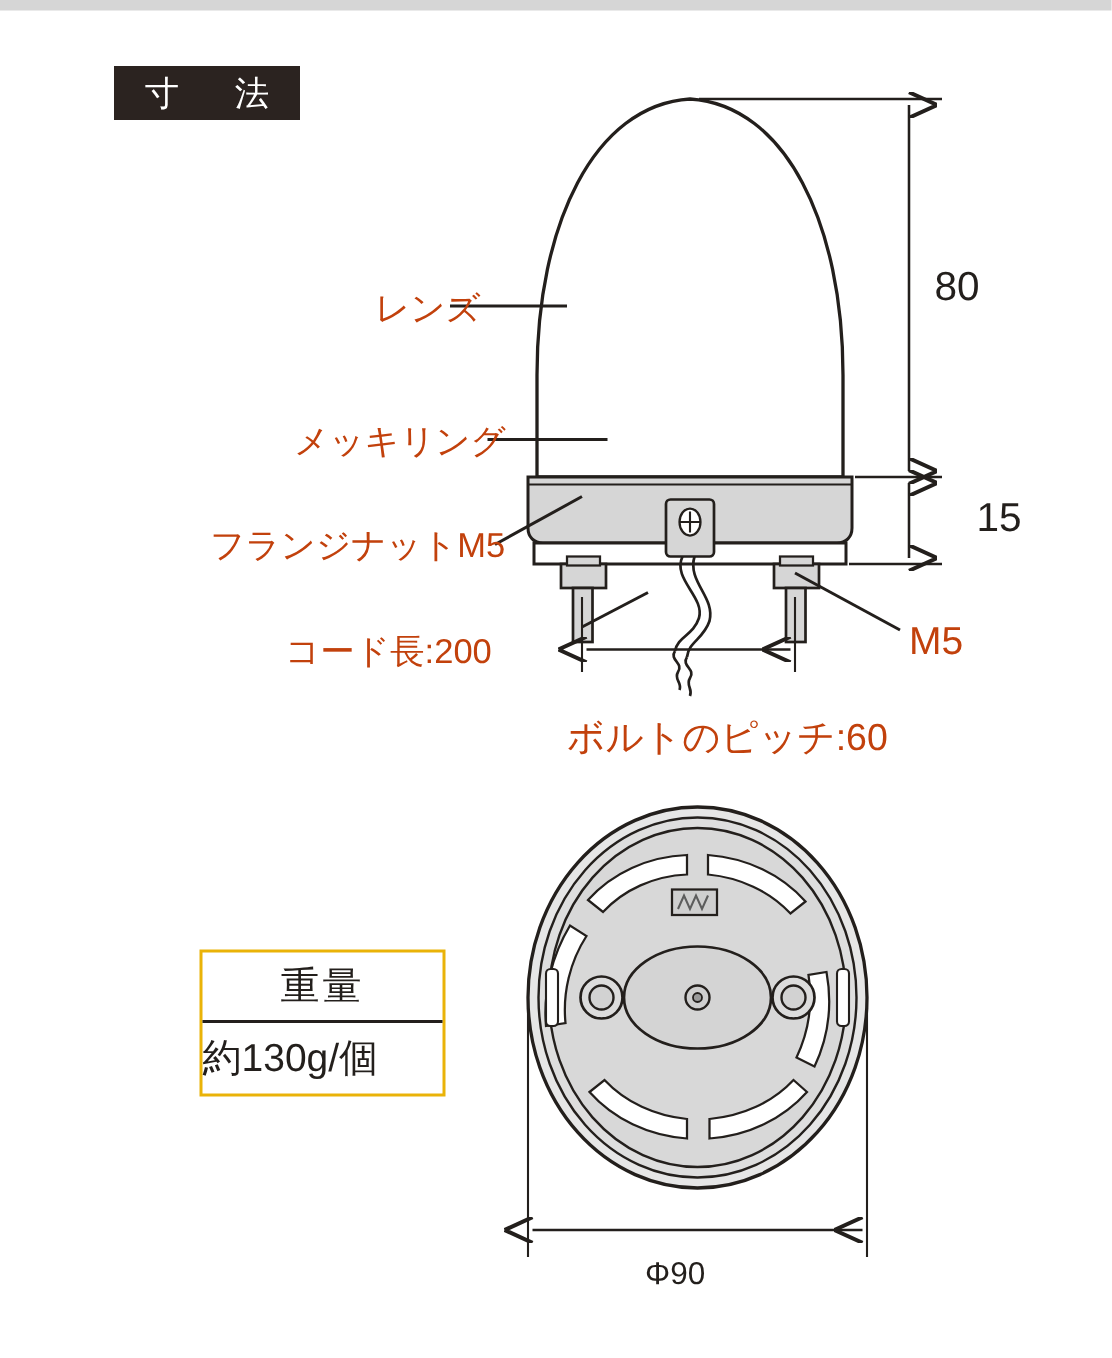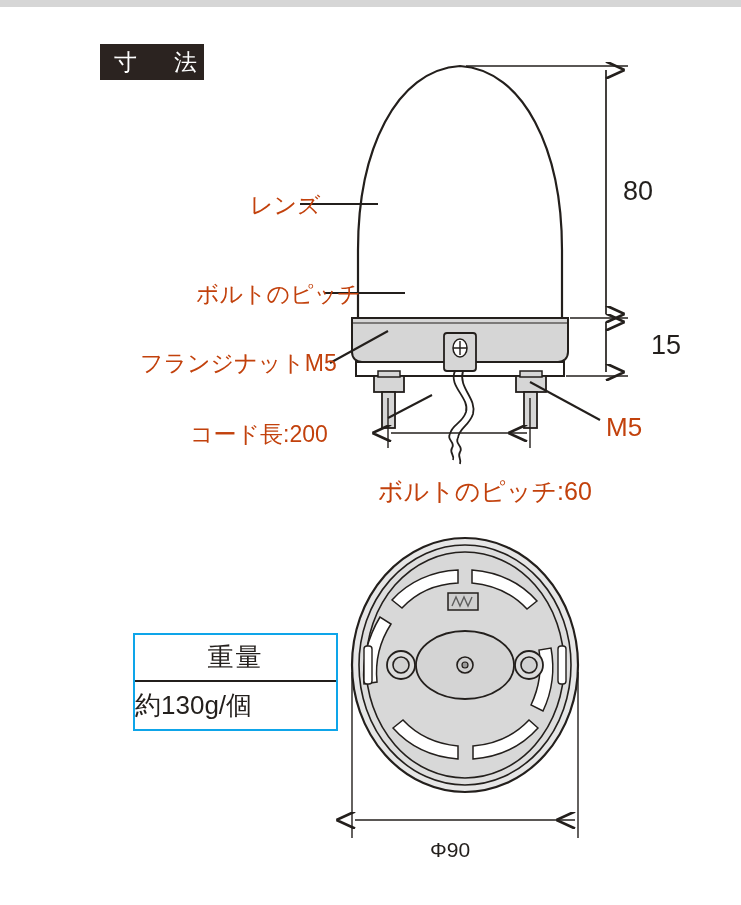--- a/index.html
+++ b/index.html
@@ -25,31 +25,30 @@
     position: absolute;
     left: 0; top: 0;
     width: 741px;
     height: 7px;
     background: #d6d6d6;
   }
   .section-tag {
     position: absolute;
     left: 76px;
     top: 44px;
-    width: 104px;
+    width: 124px;
     height: 36px;
     background: #2b2320;
     color: #ffffff;
     font-size: 23px;
     line-height: 36px;
-    text-align: right;
+    text-align: center;
     letter-spacing: 7px;
     text-indent: 7px;
     font-weight: 500;
-    margin-left: 24px;
   }
   .section-note {
     position: absolute;
     left: 190px;
     top: 49px;
     font-size: 19px;
     color: #231f1c;
     white-space: nowrap;
   }
   .callout {
@@ -61,22 +60,22 @@
   .dim-label {
     position: absolute;
     font-size: 27px;
     white-space: nowrap;
     color: #231f1c;
   }
   .weight-table {
     position: absolute;
     left: 133px;
     top: 633px;
-    width: 205px;
-    border: 2px solid #0ea5e9;
+    width: 164px;
+    border: 2px solid #eab308;
     background: #ffffff;
     box-sizing: border-box;
   }
   .weight-head {
     height: 45px;
     line-height: 45px;
     text-align: center;
     font-size: 26px;
     border-bottom: 2px solid #231f1c;
     letter-spacing: 2px;
@@ -199,21 +198,21 @@
         <path d="M452,606 L456,597 L460,606 L464,597 L468,606 L472,597" stroke="#5d5d5d" stroke-width="1.4" fill="none"></path>
       </g>
 
       <line x1="352" y1="672" x2="352" y2="838" stroke="#231f1c" stroke-width="1.4"></line>
       <line x1="578" y1="672" x2="578" y2="838" stroke="#231f1c" stroke-width="1.4"></line>
       <line x1="355" y1="820" x2="575" y2="820" stroke="#231f1c" stroke-width="1.7" marker-start="url(#arrL)" marker-end="url(#arrR)"></line>
     </g>
   </svg>
 
   <div class="callout" style="left:250px; top:190px;">レンズ</div>
-  <div class="callout" style="left:196px; top:279px;">ボルトのピッチ</div>
+  <div class="callout" style="left:196px; top:279px;">メッキリング</div>
   <div class="callout" style="left:140px; top:348px;">フランジナットM5</div>
   <div class="callout" style="left:190px; top:419px;text-align:right;">コード長:200</div>
   <div class="callout" style="left:358px; top:475px; font-size:25px;margin-left:20px;">ボルトのピッチ:60</div>
   <div class="callout" style="left:606px; top:412px; font-size:26px;">M5</div>
 
   <div class="dim-label" style="left:623px; top:176px;">80</div>
   <div class="dim-label" style="left:623px; top:330px;margin-left:28px;">15</div>
   <div class="dim-label" style="left:430px; top:838px; font-size:21px;">Φ90</div>
 
   <div class="weight-table">

